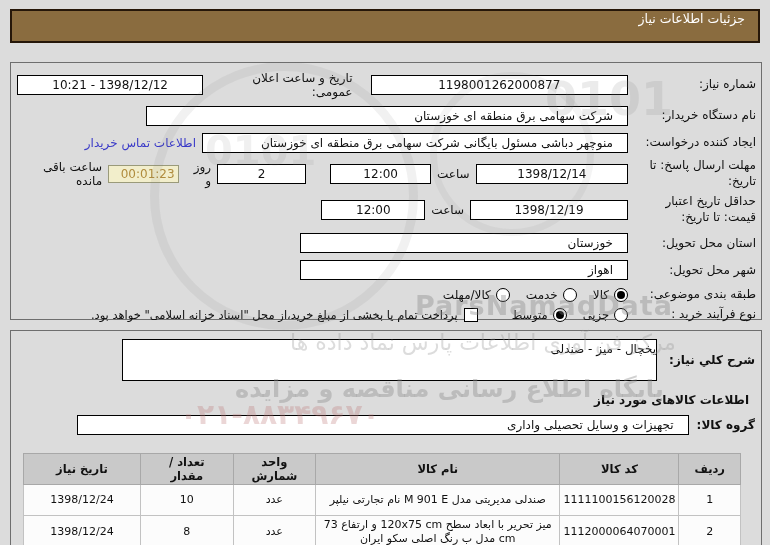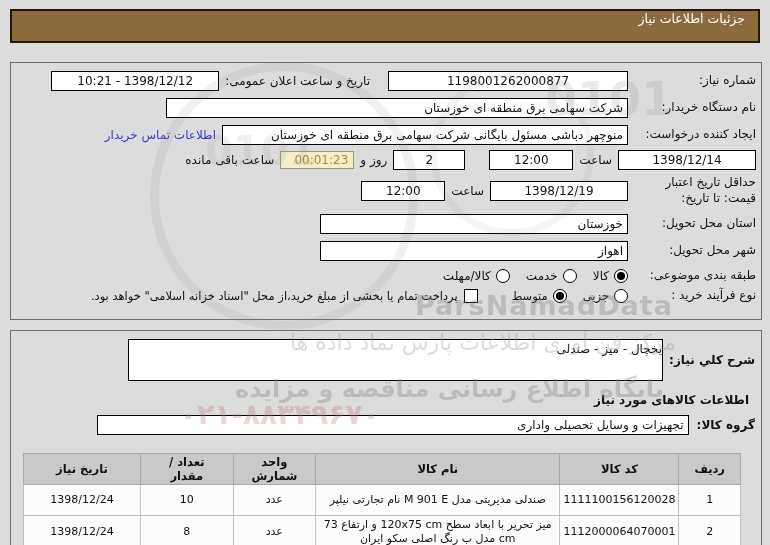--- a/index.html
+++ b/index.html
@@ -16,40 +16,40 @@
   }
   
   .panel{position:absolute;right:8px;left:10px;border:1px solid #6e6e6e;box-sizing:border-box;background:transparent}
   .panel.p1{top:62px;height:258px;padding:8px 5px 0 6px}
   .panel.p2{top:330px;height:216px;border-bottom:none;padding:8px 6px 0 6px}
   
   .frow{display:flex;align-items:center;gap:6px;margin-bottom:7px}
   .flabel{flex:0 0 122px;width:122px;line-height:1.3}
   .box{
     background:#fff;border:1px solid #000;height:18px;
-    display:flex;align-items:center;padding:0 4px;box-sizing:content-box;
+    display:flex;align-items:center;padding:0 14px;box-sizing:content-box;
     white-space:nowrap;overflow:hidden;
   }
   .center{justify-content:center}
   .rightal{justify-content:flex-start}
   .w230{width:230px}.w158{width:158px}.w452{width:452px}.w396{width:396px}
   .w128{width:128px}.w74{width:74px}.w62{width:62px}.w298{width:298px}
   .link{color:#3a3ac8;cursor:pointer;white-space:nowrap}
   .count{
     background:#f2eecb;border:1px solid #9a9a7a;color:#b08c3e;
     width:64px;height:16px;display:flex;align-items:center;justify-content:center;padding-left:8px;
   }
   .gapR{margin-right:18px}
   .radio{width:12px;height:12px;border:1px solid #000;border-radius:50%;background:#fff;display:inline-block;position:relative;flex:0 0 auto}
   .radio.checked::after{content:"";position:absolute;top:2px;left:2px;right:2px;bottom:2px;background:#000;border-radius:50%}
   .checkbox{width:12px;height:12px;border:1px solid #000;background:#fff;display:inline-block;flex:0 0 auto}
   .small{font-size:11.5px;white-space:nowrap}
   .opt{display:flex;align-items:center;gap:5px;margin-left:10px}
   
-  .descrow{display:flex;align-items:center;gap:6px;margin-bottom:12px}
+  .descrow{display:flex;align-items:center;gap:12px;margin-bottom:12px}
   .blabel{font-weight:bold;white-space:nowrap}
   .descbox{
     background:#fff;border:1px solid #000;width:533px;height:36px;
     padding:2px 0;box-sizing:content-box;line-height:1.2;
   }
   .heading{font-weight:bold;margin:0 6px 8px 0}
   .grouprow{display:flex;align-items:center;gap:8px;margin-bottom:18px}
   .groupbox{width:582px}
   
   table.items{
@@ -97,20 +97,21 @@
     <div class="box w452 rightal">شرکت سهامی برق منطقه ای خوزستان</div>
   </div>
 
   <div class="frow" style="margin-bottom:5px">
     <span class="flabel">ایجاد کننده درخواست:</span>
     <div class="box w396 rightal">منوچهر دباشی مسئول بایگانی شرکت سهامی برق منطقه ای خوزستان</div>
     <span class="link">اطلاعات تماس خریدار</span>
   </div>
 
   <div class="frow" style="margin-bottom:5px">
+    <span class="flabel">مهلت ارسال پاسخ: تا تاریخ:</span>
     <div class="box w128 center">1398/12/14</div>
     <span>ساعت</span>
     <div class="box w74 center">12:00</div>
     <div class="box w62 center gapR">2</div>
     <span>روز و</span>
     <div class="count">00:01:23</div>
     <span>ساعت باقی مانده</span>
   </div>
 
   <div class="frow" style="margin-bottom:8px">

